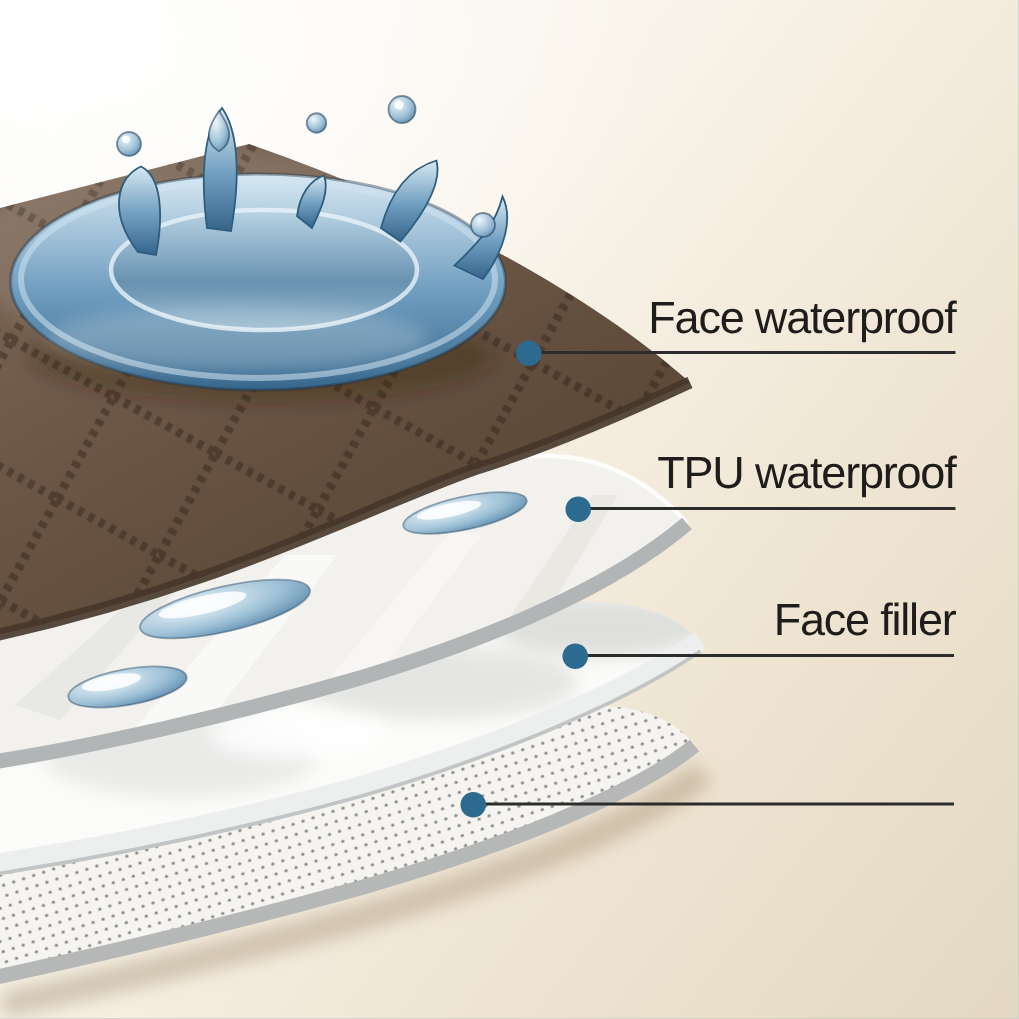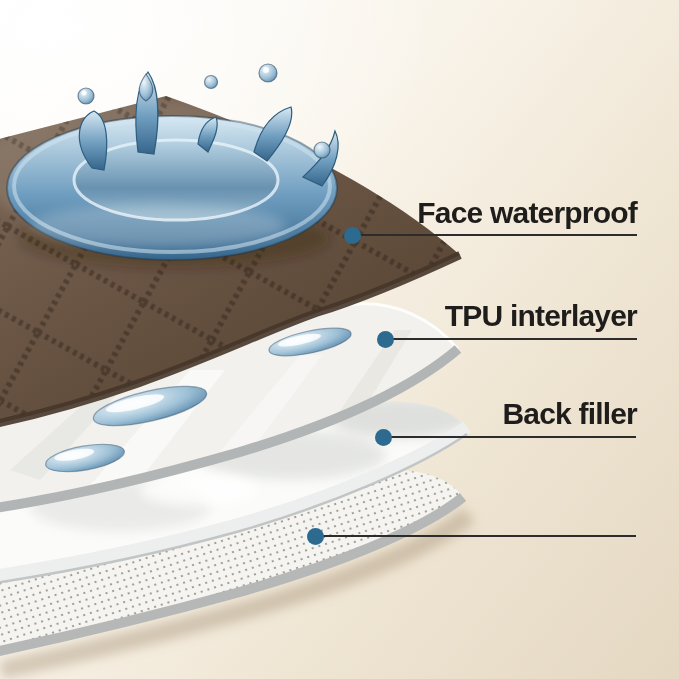--- a/index.html
+++ b/index.html
@@ -14,21 +14,21 @@
   .callout{position:absolute;left:0;top:0;width:679px;height:679px;pointer-events:none;}
   .callout .dot{
     position:absolute;width:17px;height:17px;border-radius:50%;
     background:#2d6a90;
   }
   .callout .line{
     position:absolute;height:2px;background:#2c2c2c;
   }
   .callout .lbl{
     position:absolute;right:42px;white-space:nowrap;
-    font-size:30px;font-weight:700;letter-spacing:-0.8px;color:#1e1d1b;
+    font-size:30px;font-weight:400;letter-spacing:-0.8px;color:#1e1d1b;
     line-height:36px;
   }
 </style>
 </head>
 <body>
 
 <div class="canvas">
 
   <svg class="scene" width="679" height="679" viewBox="0 0 679 679">
     <defs>
@@ -153,27 +153,27 @@
 
   <div class="callout">
     <span class="line" style="left:352px;top:234px;width:285px;"></span>
     <span class="dot" style="left: 344px; top: 227px; background-color: rgb(45, 106, 144);"></span>
     <span class="lbl" style="top:195px;">Face waterproof</span>
   </div>
 
   <div class="callout">
     <span class="line" style="left:385px;top:338px;width:252px;"></span>
     <span class="dot" style="left: 377px; top: 331px; background-color: rgb(45, 106, 144);"></span>
-    <span class="lbl" style="top:298px;">TPU interlayer</span>
+    <span class="lbl" style="top:298px;">TPU waterproof</span>
   </div>
 
   <div class="callout">
     <span class="line" style="left:383px;top:436px;width:253px;"></span>
     <span class="dot" style="left: 375px; top: 429px; background-color: rgb(45, 106, 144);"></span>
-    <span class="lbl" style="top:396px;">Back filler</span>
+    <span class="lbl" style="top:396px;">Face filler</span>
   </div>
 
   <div class="callout">
     <span class="line" style="left:315px;top:535px;width:321px;"></span>
     <span class="dot" style="left: 307px; top: 528px; background-color: rgb(45, 106, 144);"></span>
   </div>
 
 </div>
 
 </body></html>

